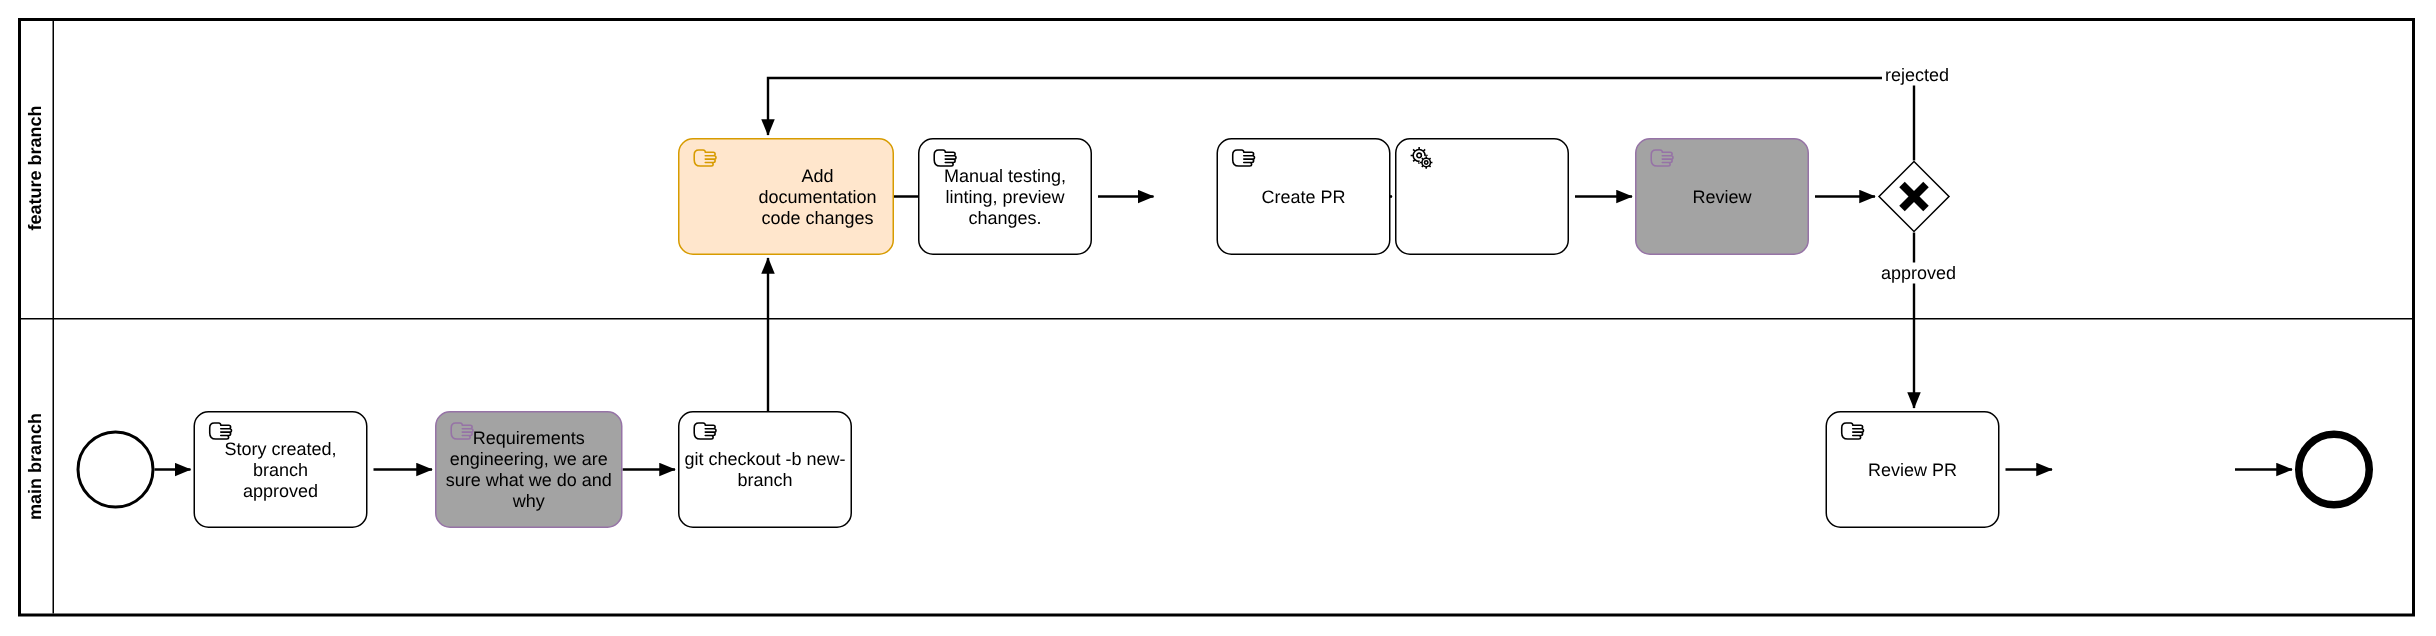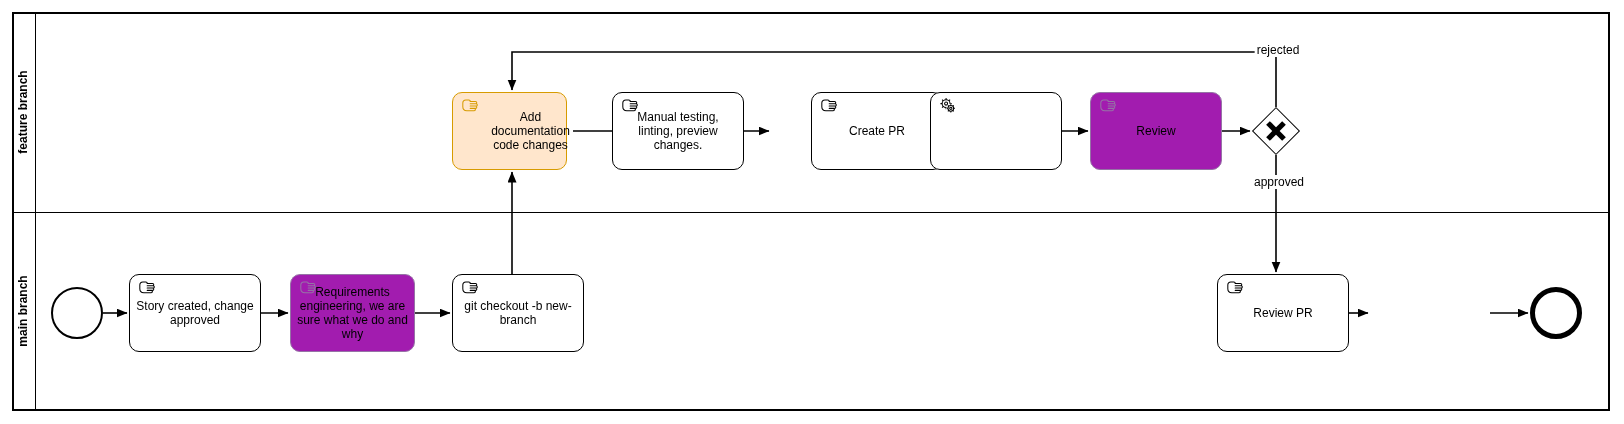--- a/index.html
+++ b/index.html
@@ -12,28 +12,28 @@
     border:2px solid #000; box-sizing:border-box;
   }
   .lane-divider { position:absolute; left:0; right:0; top:198px; border-top:1.5px solid #000; }
   .label-col-line { position:absolute; top:0; bottom:0; left:21px; border-left:1.3px solid #000; }
   .lane-label {
     position:absolute; font-size:12px; font-weight:bold; white-space:nowrap;
     transform:translate(-50%,-50%) rotate(-90deg);
   }
   #svg-edges { position:absolute; left:0; top:0; z-index:2; }
   .task {
-    position:absolute; box-sizing:border-box; width:132px; height:78px; z-index:3;
+    position:absolute; box-sizing:border-box; width:116px; height:78px; z-index:3;
     background:#ffffff; border:1.6px solid #000; border-radius:10px;
     display:flex; align-items:center; justify-content:center;
     text-align:center; font-size:12px; line-height:14px; padding:3px 2px;
   }
   .task-label { white-space:pre-line; }
   .task.orange { background:#ffe6cc; border-color:#d79b00; }
-  .task.purple { background:#a21caf; border-color:#9673a6; }
+  .task.purple { background:#a3a3a3; border-color:#9673a6; }
   .task-icon { position:absolute; top:4px; left:6px; width:21px; height:17px; color:#000; }
   .task.orange .task-icon { color:#d79b00; }
   .task.purple .task-icon { color:#9673a6; }
   .event {
     position:absolute; box-sizing:border-box; border-radius:50%; background:#fff; z-index:3;
   }
   .event.start { left:51px; top:287px; width:52px; height:52px; border:2px solid #000; }
   .event.end { left:1530px; top:287px; width:52px; height:52px; border:5px solid #000; }
   .gateway {
     position:absolute; left:1259px; top:114px; width:34px; height:34px; z-index:3;
@@ -100,21 +100,21 @@
       <polyline points="1276,107 1276,52 512,52 512,90" marker-end="url(#arrow)"></polyline>
       <line x1="1276" y1="155" x2="1276" y2="272" marker-end="url(#arrow)"></line>
       <line x1="1337" y1="313" x2="1368" y2="313" marker-end="url(#arrow)"></line>
       <line x1="1490" y1="313" x2="1528" y2="313" marker-end="url(#arrow)"></line>
     </g>
   </svg>
 
   <div class="edge-label" id="el-rejected">rejected</div>
   <div class="edge-label" id="el-approved">approved</div>
 
-  <div class="task orange" style="left:452px; top:92px; width:115px;padding-left:44px;">
+  <div class="task orange" style="left:452px; top:92px; width:144px;padding-left:44px;">
     <span class="task-icon"><svg width="21" height="17" viewBox="0 0 22 16">
           <use href="#icon-hand"></use>
         </svg></span>
     <span class="task-label">Add documentation
 code changes</span>
   </div>
   <div class="task" style="left:612px; top:92px;">
     <span class="task-icon"><svg width="21" height="17" viewBox="0 0 22 16">
           <use href="#icon-hand"></use>
         </svg></span>
@@ -147,21 +147,21 @@
       <line x1="19" y1="3" x2="3" y2="19"></line>
     </g>
   </svg>
 
   <div class="event start"></div>
 
   <div class="task" style="left:129px; top:274px;">
     <span class="task-icon"><svg width="21" height="17" viewBox="0 0 22 16">
           <use href="#icon-hand"></use>
         </svg></span>
-    <span class="task-label">Story created, change
+    <span class="task-label">Story created, branch
 approved</span>
   </div>
   <div class="task purple" style="left:290px; top:274px; width:125px;">
     <span class="task-icon"><svg width="21" height="17" viewBox="0 0 22 16">
           <use href="#icon-hand"></use>
         </svg></span>
     <span class="task-label">Requirements
 engineering, we are
 sure what we do and
 why</span>

